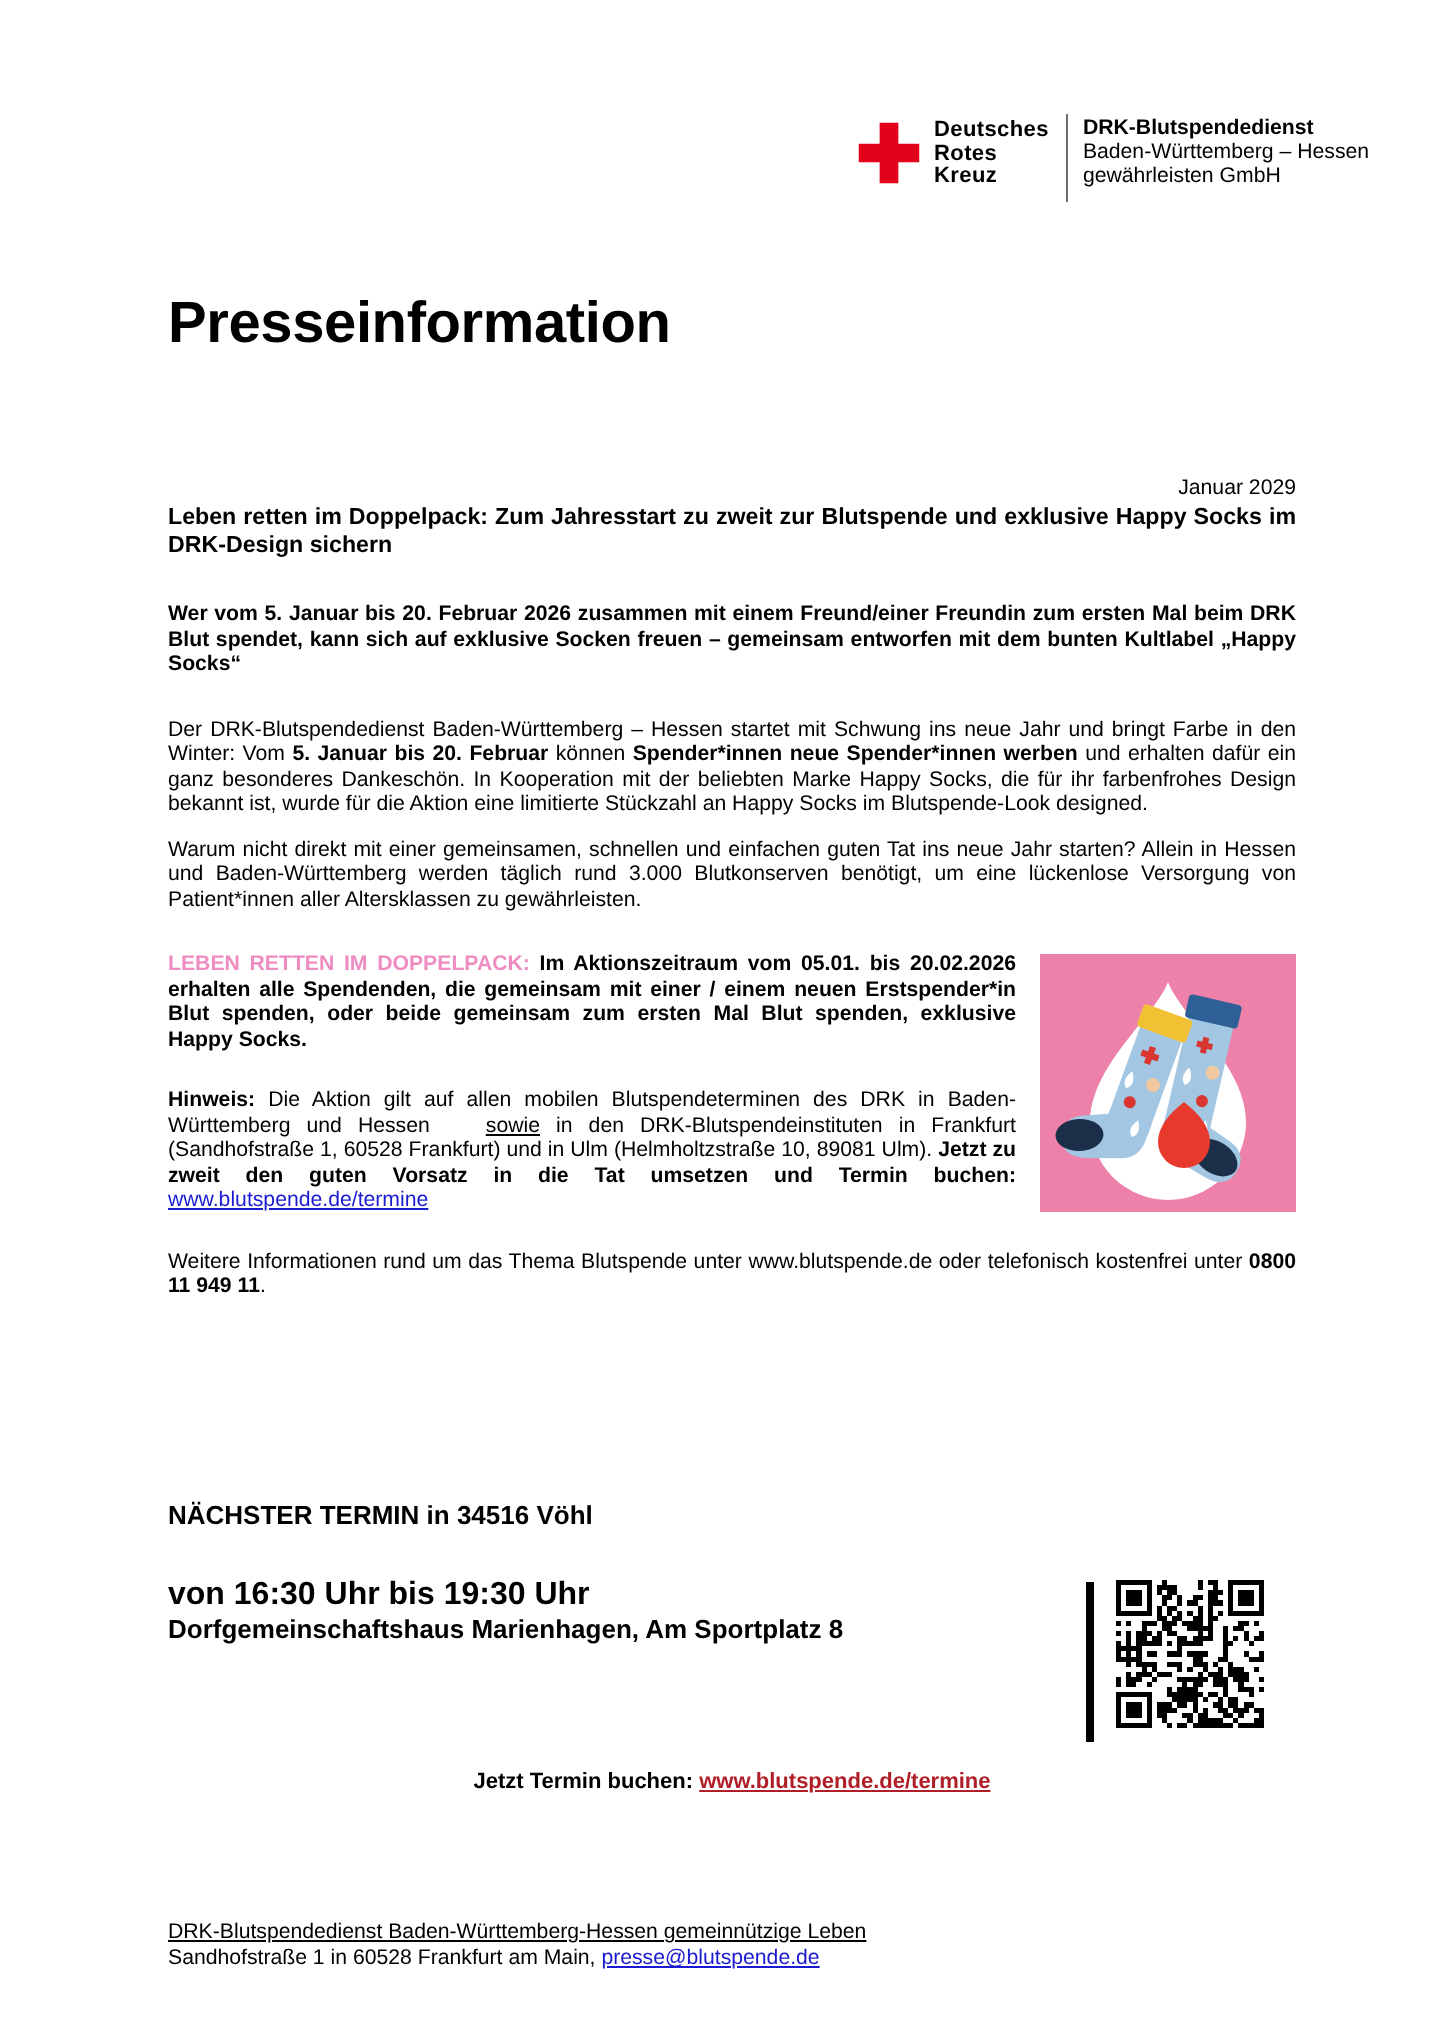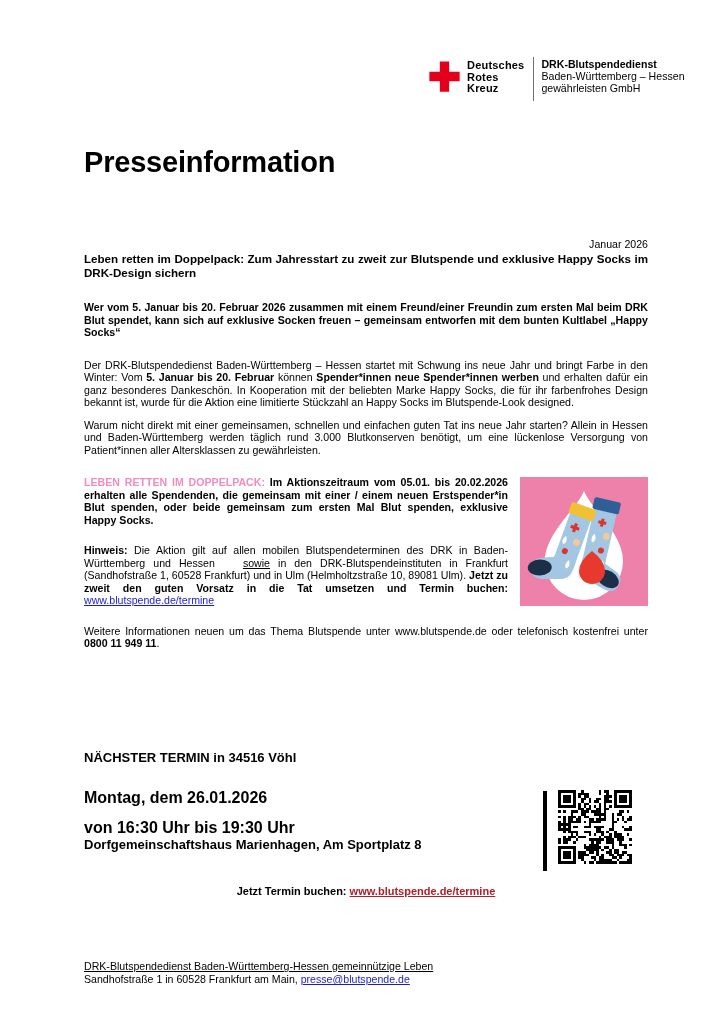--- a/index.html
+++ b/index.html
@@ -69,21 +69,21 @@
     </div>
     <div class="sep"></div>
     <div class="dept">
       <div class="b">DRK-Blutspendedienst</div>
       <div>Baden-Württemberg – Hessen</div>
       <div>gewährleisten GmbH</div>
     </div>
   </div>
 
   <div class="title">Presseinformation</div>
-  <div class="date">Januar 2026</div>
+  <div class="date">Januar 2029</div>
 
   <div class="flow">
     <p class="headline">Leben retten im Doppelpack: Zum Jahresstart zu zweit zur Blutspende und ex­klusive Happy Socks im DRK-Design sichern</p>
     <p class="intro">Wer vom 5. Januar bis 20. Februar 2026 zusammen mit einem Freund/einer Freundin zum er­sten Mal beim DRK Blut spendet, kann sich auf exklusive Socken freuen – gemeinsam entwor­fen mit dem bunten Kultlabel „Happy Socks“</p>
     <p class="p1"><span>Der DRK-Blutspendedienst Baden-Württemberg – Hessen startet mit Schwung ins neue Jahr und bringt Farbe in den Winter: Vom </span><b>5. Januar bis 20. Februar</b><span> können </span><b>Spender*innen neue Spen­der*innen werben</b><span> und erhalten dafür ein ganz besonderes Dankeschön. In Kooperation mit der be­liebten Marke Happy Socks, die für ihr farbenfrohes Design bekannt ist, wurde für die Aktion eine limi­tierte Stückzahl an Happy Socks im Blutspende-Look designed.</span></p>
     <p class="p2">Warum nicht direkt mit einer gemeinsamen, schnellen und einfachen guten Tat ins neue Jahr starten? Allein in Hessen und Baden-Württemberg werden täglich rund 3.000 Blutkonserven benötigt, um eine lückenlose Versorgung von Patient*innen aller Altersklassen zu gewährleisten.</p>
 
     <div>
       <span class="socks">
         <svg viewBox="0 0 128 129" width="128" height="129" aria-hidden="true">
@@ -117,26 +117,25 @@
             <circle cx="50" cy="75" r="3" fill="#d8362e"></circle>
             <path d="M57 82 q4 6 0 9 q-4 -3 0 -9z" fill="#fff"></path>
           </g>
           <path d="M72 74 q13 10 13 20 a13 13 0 1 1 -26 0 q0 -10 13 -20z" fill="#e8392f"></path>
         </svg>
       </span>
       <p class="promo"><span class="lead">LEBEN RETTEN IM DOPPELPACK:</span><span> Im Aktionszeitraum vom 05.01. bis 20.02.2026 erhalten alle Spendenden, die gemeinsam mit einer / einem neuen Erstspender*in Blut spenden, oder beide gemeinsam zum ersten Mal Blut spenden, exklusive Happy Socks.</span></p>
       <p class="hinweis"><span class="b">Hinweis:</span><span> Die Aktion gilt auf allen mobilen Blutspendeterminen des DRK in Baden-Württemberg und Hessen </span><span class="u">sowie</span><span> in den DRK-Blutspendeinstitu­ten in Frankfurt (Sandhofstraße 1, 60528 Frankfurt) und in Ulm (Helm­holtzstraße 10, 89081 Ulm). </span><span class="b">Jetzt zu zweit den guten Vorsatz in die Tat umsetzen und Termin buchen: </span><a class="blue">www.blutspende.de/termine</a></p>
     </div>
 
-    <p class="info"><span>Weitere Informationen neuen um das Thema Blutspende unter www.blutspende.de oder telefonisch kostenfrei unter </span><span class="b">0800 11 949 11</span><span>.</span></p>
+    <p class="info"><span>Weitere Informationen rund um das Thema Blutspende unter www.blutspende.de oder telefonisch kostenfrei unter </span><span class="b">0800 11 949 11</span><span>.</span></p>
   </div>
 
   <div class="termin">
     <div class="head">NÄCHSTER TERMIN in 34516 Vöhl</div>
-    <div class="big">Montag, dem 26.01.2026</div>
     <div class="big2">von 16:30 Uhr bis 19:30 Uhr</div>
     <div class="loc">Dorfgemeinschaftshaus Marienhagen, Am Sportplatz 8</div>
   </div>
 
   <div class="vbar"></div>
   <div class="qr">
     <svg id="qr-svg" viewBox="0 0 29 29" aria-hidden="true">
         <rect width="29" height="29" fill="#fff"></rect>
         <path fill="#000" d="M0 0h1v1h-1zM1 0h1v1h-1zM2 0h1v1h-1zM3 0h1v1h-1zM4 0h1v1h-1zM5 0h1v1h-1zM6 0h1v1h-1zM9 0h1v1h-1zM16 0h1v1h-1zM18 0h1v1h-1zM19 0h1v1h-1zM22 0h1v1h-1zM23 0h1v1h-1zM24 0h1v1h-1zM25 0h1v1h-1zM26 0h1v1h-1zM27 0h1v1h-1zM28 0h1v1h-1zM0 1h1v1h-1zM6 1h1v1h-1zM8 1h1v1h-1zM9 1h1v1h-1zM10 1h1v1h-1zM11 1h1v1h-1zM16 1h1v1h-1zM19 1h1v1h-1zM22 1h1v1h-1zM28 1h1v1h-1zM0 2h1v1h-1zM2 2h1v1h-1zM3 2h1v1h-1zM4 2h1v1h-1zM6 2h1v1h-1zM8 2h1v1h-1zM10 2h1v1h-1zM11 2h1v1h-1zM18 2h1v1h-1zM19 2h1v1h-1zM20 2h1v1h-1zM22 2h1v1h-1zM24 2h1v1h-1zM25 2h1v1h-1zM26 2h1v1h-1zM28 2h1v1h-1zM0 3h1v1h-1zM2 3h1v1h-1zM3 3h1v1h-1zM4 3h1v1h-1zM6 3h1v1h-1zM9 3h1v1h-1zM10 3h1v1h-1zM12 3h1v1h-1zM15 3h1v1h-1zM16 3h1v1h-1zM18 3h1v1h-1zM19 3h1v1h-1zM22 3h1v1h-1zM24 3h1v1h-1zM25 3h1v1h-1zM26 3h1v1h-1zM28 3h1v1h-1zM0 4h1v1h-1zM2 4h1v1h-1zM3 4h1v1h-1zM4 4h1v1h-1zM6 4h1v1h-1zM9 4h1v1h-1zM12 4h1v1h-1zM14 4h1v1h-1zM15 4h1v1h-1zM18 4h1v1h-1zM19 4h1v1h-1zM20 4h1v1h-1zM22 4h1v1h-1zM24 4h1v1h-1zM25 4h1v1h-1zM26 4h1v1h-1zM28 4h1v1h-1zM0 5h1v1h-1zM6 5h1v1h-1zM8 5h1v1h-1zM10 5h1v1h-1zM11 5h1v1h-1zM16 5h1v1h-1zM18 5h1v1h-1zM22 5h1v1h-1zM28 5h1v1h-1zM0 6h1v1h-1zM1 6h1v1h-1zM2 6h1v1h-1zM3 6h1v1h-1zM4 6h1v1h-1zM5 6h1v1h-1zM6 6h1v1h-1zM8 6h1v1h-1zM10 6h1v1h-1zM12 6h1v1h-1zM14 6h1v1h-1zM16 6h1v1h-1zM18 6h1v1h-1zM20 6h1v1h-1zM22 6h1v1h-1zM23 6h1v1h-1zM24 6h1v1h-1zM25 6h1v1h-1zM26 6h1v1h-1zM27 6h1v1h-1zM28 6h1v1h-1zM8 7h1v1h-1zM9 7h1v1h-1zM11 7h1v1h-1zM12 7h1v1h-1zM15 7h1v1h-1zM16 7h1v1h-1zM18 7h1v1h-1zM19 7h1v1h-1zM0 8h1v1h-1zM2 8h1v1h-1zM5 8h1v1h-1zM6 8h1v1h-1zM7 8h1v1h-1zM9 8h1v1h-1zM10 8h1v1h-1zM11 8h1v1h-1zM13 8h1v1h-1zM14 8h1v1h-1zM15 8h1v1h-1zM16 8h1v1h-1zM18 8h1v1h-1zM24 8h1v1h-1zM25 8h1v1h-1zM27 8h1v1h-1zM5 9h1v1h-1zM9 9h1v1h-1zM10 9h1v1h-1zM14 9h1v1h-1zM15 9h1v1h-1zM16 9h1v1h-1zM17 9h1v1h-1zM18 9h1v1h-1zM21 9h1v1h-1zM23 9h1v1h-1zM24 9h1v1h-1zM0 10h1v1h-1zM2 10h1v1h-1zM4 10h1v1h-1zM5 10h1v1h-1zM6 10h1v1h-1zM8 10h1v1h-1zM10 10h1v1h-1zM11 10h1v1h-1zM16 10h1v1h-1zM18 10h1v1h-1zM21 10h1v1h-1zM25 10h1v1h-1zM28 10h1v1h-1zM2 11h1v1h-1zM4 11h1v1h-1zM5 11h1v1h-1zM7 11h1v1h-1zM8 11h1v1h-1zM12 11h1v1h-1zM13 11h1v1h-1zM15 11h1v1h-1zM16 11h1v1h-1zM17 11h1v1h-1zM18 11h1v1h-1zM21 11h1v1h-1zM23 11h1v1h-1zM25 11h1v1h-1zM27 11h1v1h-1zM28 11h1v1h-1zM0 12h1v1h-1zM2 12h1v1h-1zM4 12h1v1h-1zM5 12h1v1h-1zM6 12h1v1h-1zM7 12h1v1h-1zM8 12h1v1h-1zM10 12h1v1h-1zM12 12h1v1h-1zM13 12h1v1h-1zM14 12h1v1h-1zM15 12h1v1h-1zM16 12h1v1h-1zM21 12h1v1h-1zM22 12h1v1h-1zM26 12h1v1h-1zM0 13h1v1h-1zM1 13h1v1h-1zM2 13h1v1h-1zM3 13h1v1h-1zM4 13h1v1h-1zM12 13h1v1h-1zM21 13h1v1h-1zM0 14h1v1h-1zM2 14h1v1h-1zM4 14h1v1h-1zM6 14h1v1h-1zM7 14h1v1h-1zM10 14h1v1h-1zM11 14h1v1h-1zM12 14h1v1h-1zM14 14h1v1h-1zM15 14h1v1h-1zM16 14h1v1h-1zM17 14h1v1h-1zM21 14h1v1h-1zM25 14h1v1h-1zM28 14h1v1h-1zM0 15h1v1h-1zM1 15h1v1h-1zM2 15h1v1h-1zM3 15h1v1h-1zM4 15h1v1h-1zM15 15h1v1h-1zM16 15h1v1h-1zM20 15h1v1h-1zM21 15h1v1h-1zM26 15h1v1h-1zM27 15h1v1h-1zM28 15h1v1h-1zM2 16h1v1h-1zM4 16h1v1h-1zM5 16h1v1h-1zM6 16h1v1h-1zM7 16h1v1h-1zM10 16h1v1h-1zM11 16h1v1h-1zM12 16h1v1h-1zM15 16h1v1h-1zM16 16h1v1h-1zM17 16h1v1h-1zM19 16h1v1h-1zM22 16h1v1h-1zM5 17h1v1h-1zM7 17h1v1h-1zM12 17h1v1h-1zM14 17h1v1h-1zM17 17h1v1h-1zM20 17h1v1h-1zM22 17h1v1h-1zM23 17h1v1h-1zM24 17h1v1h-1zM27 17h1v1h-1zM2 18h1v1h-1zM4 18h1v1h-1zM5 18h1v1h-1zM6 18h1v1h-1zM8 18h1v1h-1zM9 18h1v1h-1zM10 18h1v1h-1zM16 18h1v1h-1zM18 18h1v1h-1zM19 18h1v1h-1zM20 18h1v1h-1zM22 18h1v1h-1zM23 18h1v1h-1zM24 18h1v1h-1zM25 18h1v1h-1zM0 19h1v1h-1zM2 19h1v1h-1zM3 19h1v1h-1zM4 19h1v1h-1zM7 19h1v1h-1zM12 19h1v1h-1zM13 19h1v1h-1zM14 19h1v1h-1zM15 19h1v1h-1zM16 19h1v1h-1zM17 19h1v1h-1zM19 19h1v1h-1zM20 19h1v1h-1zM21 19h1v1h-1zM23 19h1v1h-1zM24 19h1v1h-1zM25 19h1v1h-1zM28 19h1v1h-1zM0 20h1v1h-1zM2 20h1v1h-1zM3 20h1v1h-1zM6 20h1v1h-1zM13 20h1v1h-1zM15 20h1v1h-1zM16 20h1v1h-1zM19 20h1v1h-1zM20 20h1v1h-1zM21 20h1v1h-1zM24 20h1v1h-1zM10 21h1v1h-1zM12 21h1v1h-1zM13 21h1v1h-1zM14 21h1v1h-1zM15 21h1v1h-1zM21 21h1v1h-1zM24 21h1v1h-1zM25 21h1v1h-1zM26 21h1v1h-1zM28 21h1v1h-1zM0 22h1v1h-1zM1 22h1v1h-1zM2 22h1v1h-1zM3 22h1v1h-1zM4 22h1v1h-1zM5 22h1v1h-1zM6 22h1v1h-1zM10 22h1v1h-1zM11 22h1v1h-1zM12 22h1v1h-1zM13 22h1v1h-1zM14 22h1v1h-1zM15 22h1v1h-1zM16 22h1v1h-1zM18 22h1v1h-1zM19 22h1v1h-1zM21 22h1v1h-1zM26 22h1v1h-1zM0 23h1v1h-1zM6 23h1v1h-1zM11 23h1v1h-1zM12 23h1v1h-1zM13 23h1v1h-1zM14 23h1v1h-1zM15 23h1v1h-1zM17 23h1v1h-1zM20 23h1v1h-1zM22 23h1v1h-1zM23 23h1v1h-1zM0 24h1v1h-1zM2 24h1v1h-1zM3 24h1v1h-1zM4 24h1v1h-1zM6 24h1v1h-1zM8 24h1v1h-1zM9 24h1v1h-1zM10 24h1v1h-1zM12 24h1v1h-1zM13 24h1v1h-1zM15 24h1v1h-1zM19 24h1v1h-1zM20 24h1v1h-1zM22 24h1v1h-1zM23 24h1v1h-1zM25 24h1v1h-1zM26 24h1v1h-1zM0 25h1v1h-1zM2 25h1v1h-1zM3 25h1v1h-1zM4 25h1v1h-1zM6 25h1v1h-1zM8 25h1v1h-1zM9 25h1v1h-1zM10 25h1v1h-1zM11 25h1v1h-1zM15 25h1v1h-1zM17 25h1v1h-1zM20 25h1v1h-1zM21 25h1v1h-1zM23 25h1v1h-1zM24 25h1v1h-1zM25 25h1v1h-1zM27 25h1v1h-1zM28 25h1v1h-1zM0 26h1v1h-1zM2 26h1v1h-1zM3 26h1v1h-1zM4 26h1v1h-1zM6 26h1v1h-1zM8 26h1v1h-1zM9 26h1v1h-1zM13 26h1v1h-1zM14 26h1v1h-1zM16 26h1v1h-1zM17 26h1v1h-1zM21 26h1v1h-1zM22 26h1v1h-1zM24 26h1v1h-1zM28 26h1v1h-1zM0 27h1v1h-1zM6 27h1v1h-1zM9 27h1v1h-1zM14 27h1v1h-1zM16 27h1v1h-1zM17 27h1v1h-1zM18 27h1v1h-1zM19 27h1v1h-1zM20 27h1v1h-1zM23 27h1v1h-1zM27 27h1v1h-1zM28 27h1v1h-1zM0 28h1v1h-1zM1 28h1v1h-1zM2 28h1v1h-1zM3 28h1v1h-1zM4 28h1v1h-1zM5 28h1v1h-1zM6 28h1v1h-1zM10 28h1v1h-1zM12 28h1v1h-1zM13 28h1v1h-1zM15 28h1v1h-1zM16 28h1v1h-1zM17 28h1v1h-1zM18 28h1v1h-1zM19 28h1v1h-1zM20 28h1v1h-1zM21 28h1v1h-1zM22 28h1v1h-1zM24 28h1v1h-1zM25 28h1v1h-1zM26 28h1v1h-1zM27 28h1v1h-1zM28 28h1v1h-1z"></path>
       </svg>

